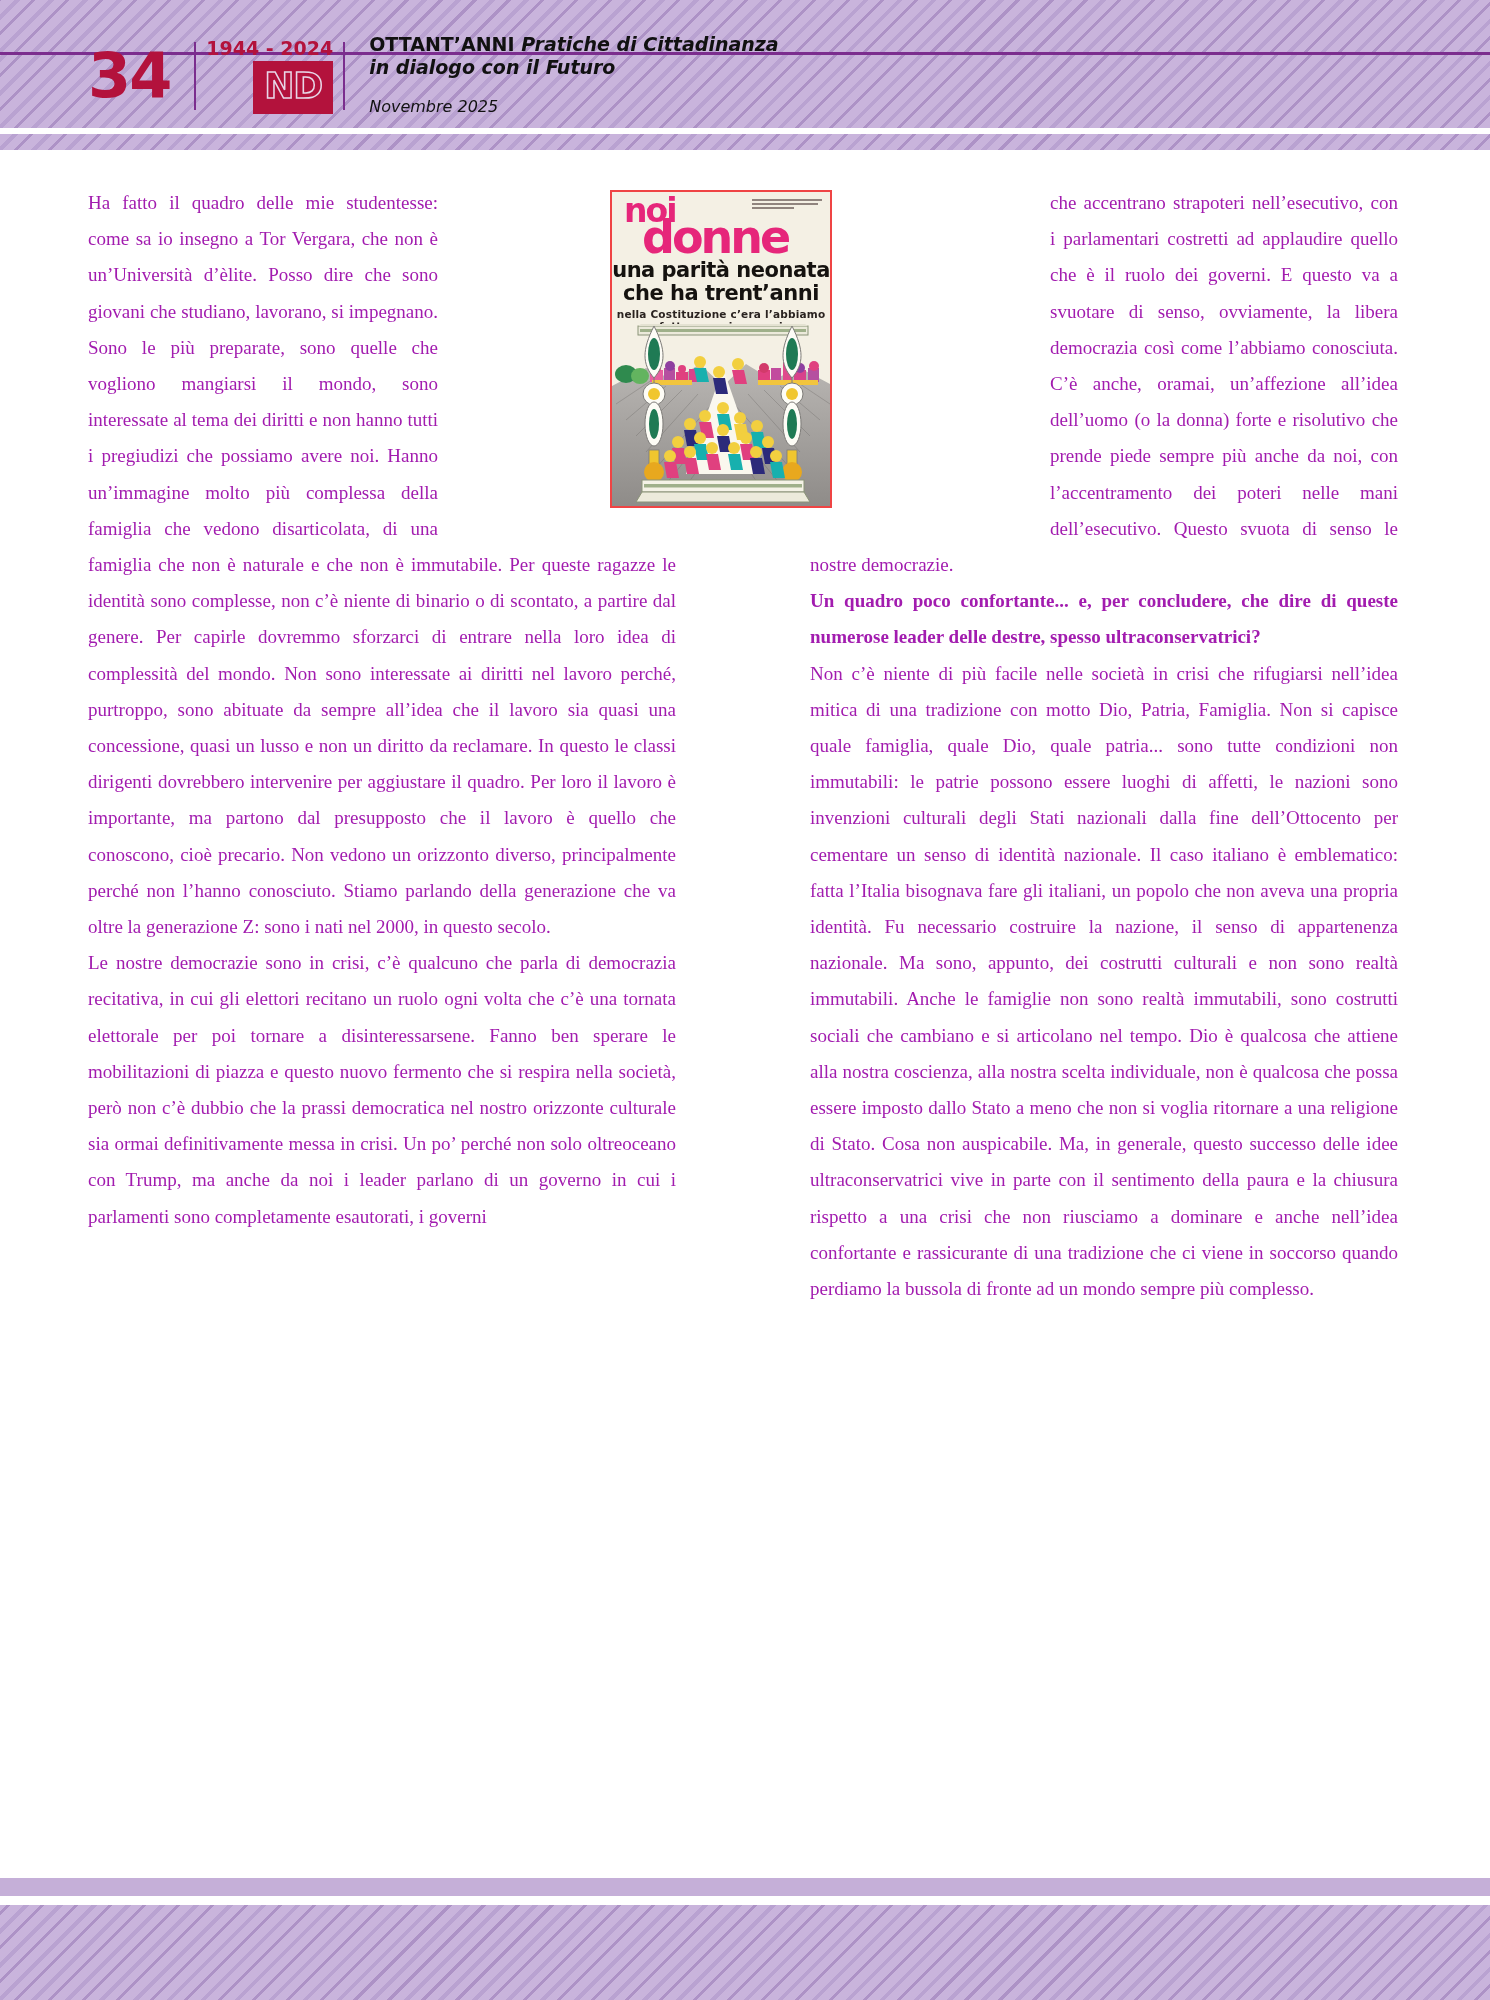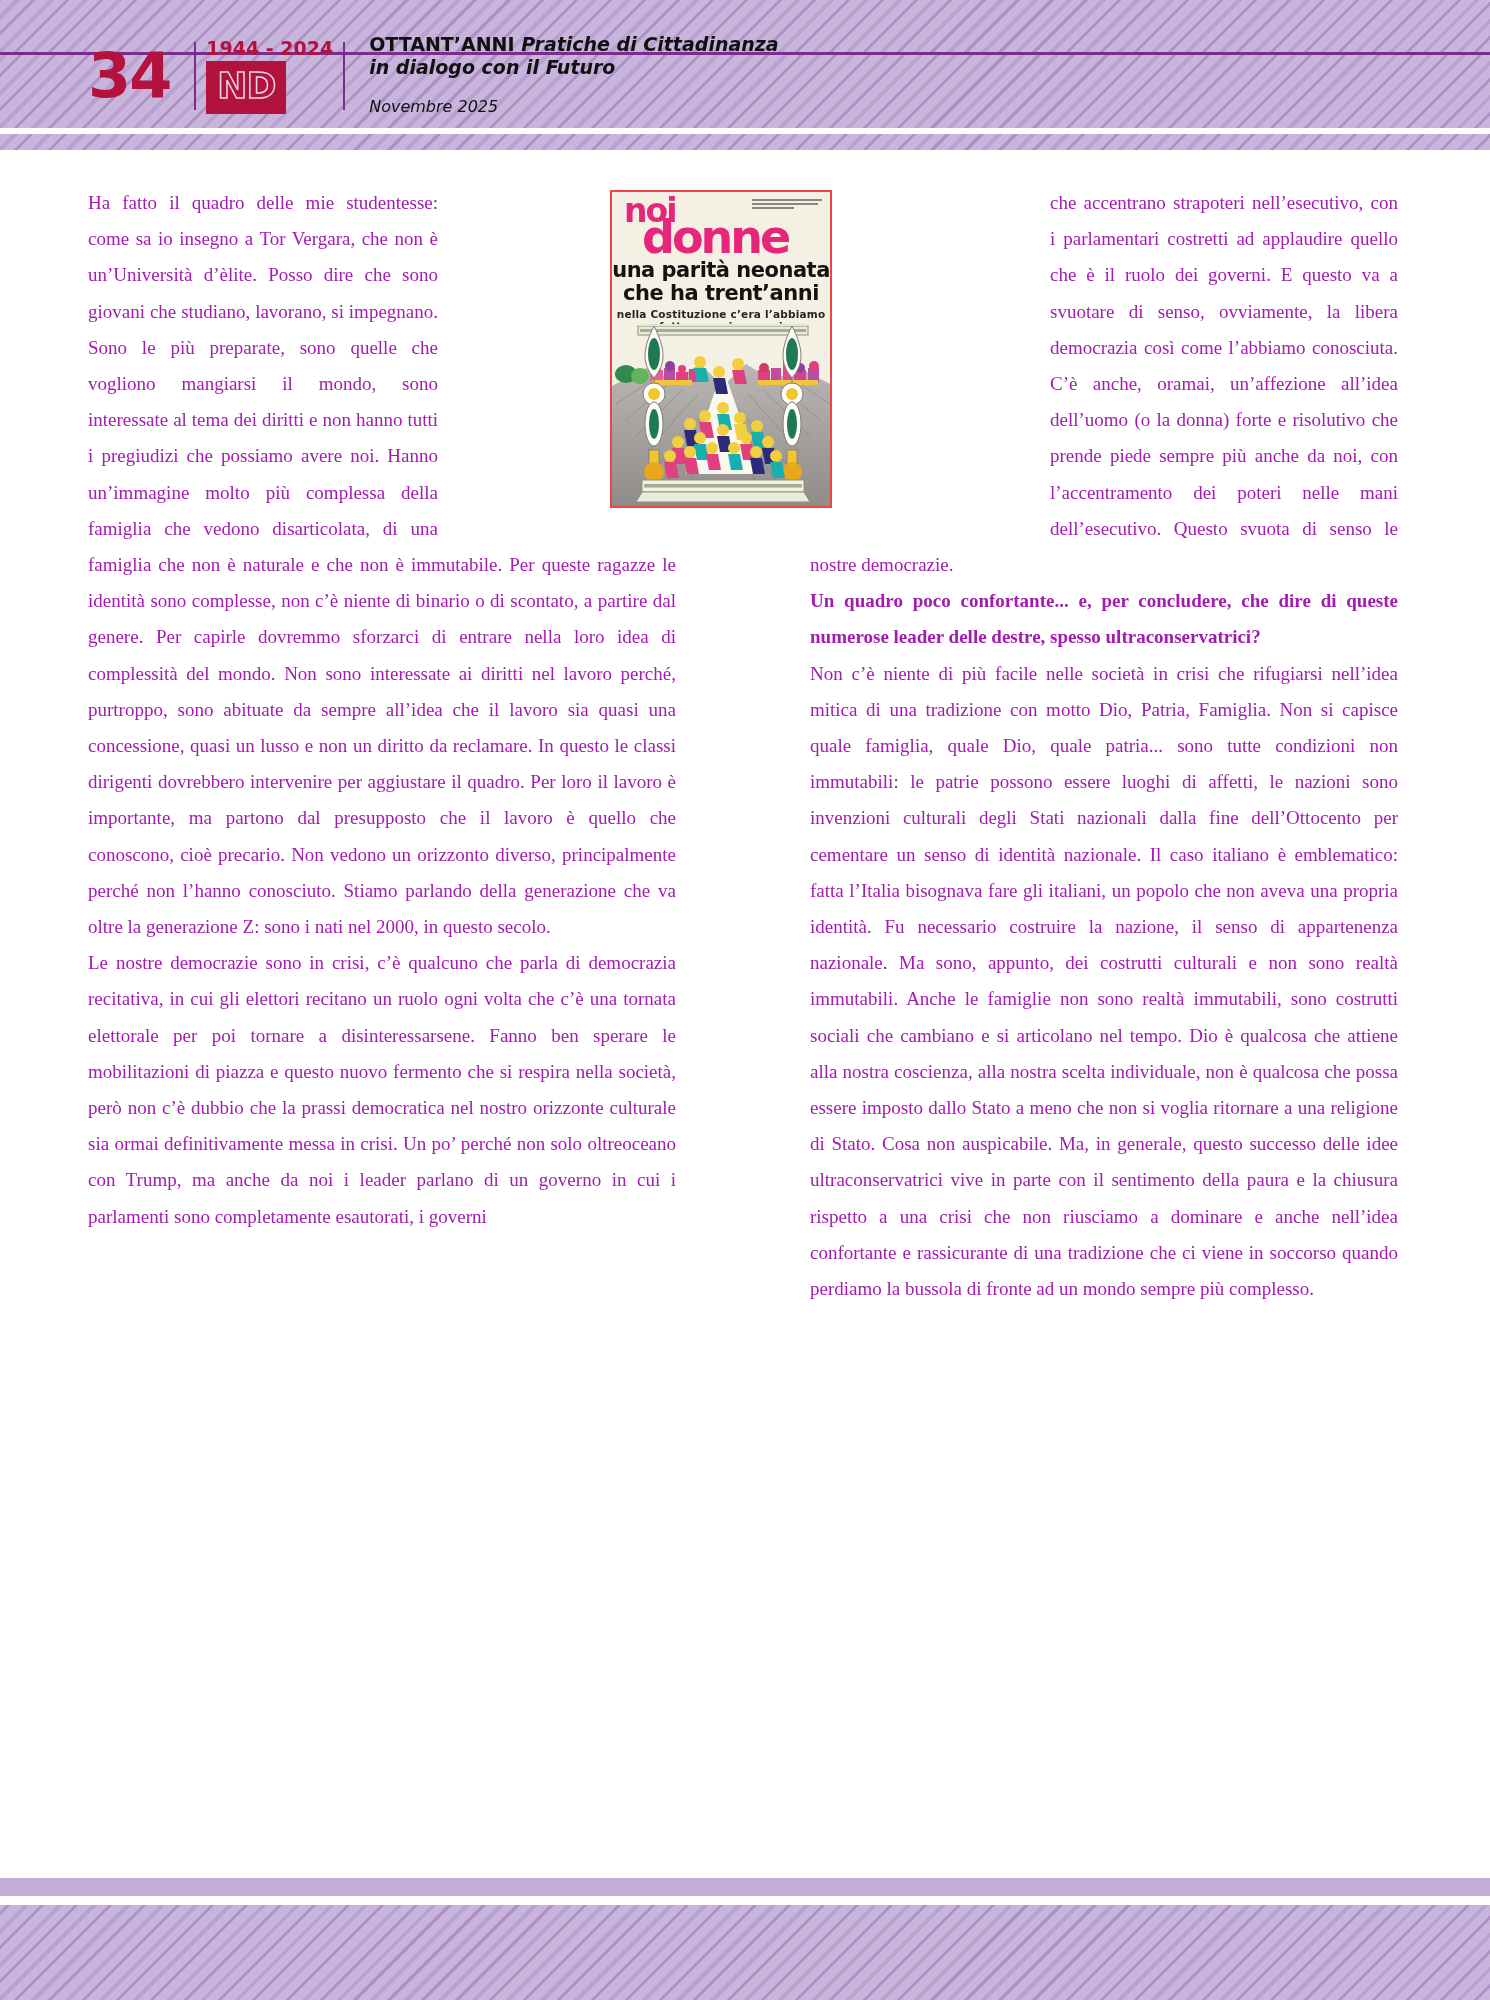--- a/index.html
+++ b/index.html
@@ -93,21 +93,21 @@
   }
   .hdr-divider {
     width: 2px;
     height: 68px;
     background: #7b2d8e;
     margin: 0 10px;
   }
   .nd-logo-block {
     display: flex;
     flex-direction: column;
-    align-items: flex-start;
+    align-items: flex-end;
     justify-content: center;
   }
   .nd-years {
     font-family: "DejaVu Sans", sans-serif;
     font-weight: bold;
     font-size: 19px;
     color: #b3123c;
     letter-spacing: 0px;
     line-height: 1.1;
     margin-bottom: 2px;

